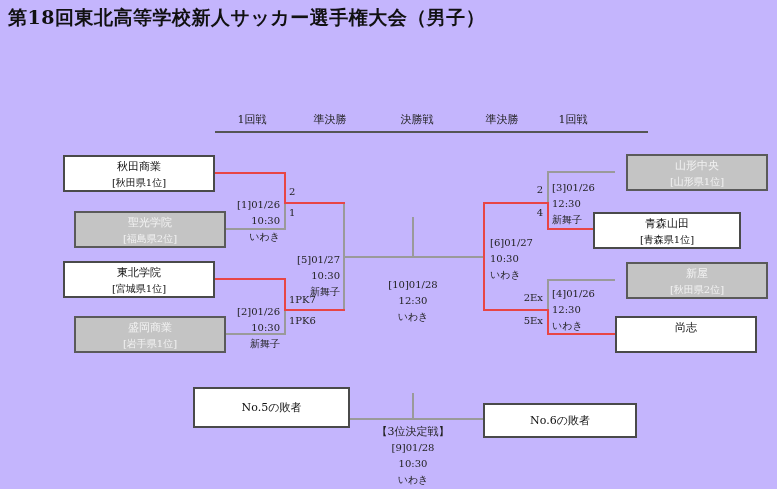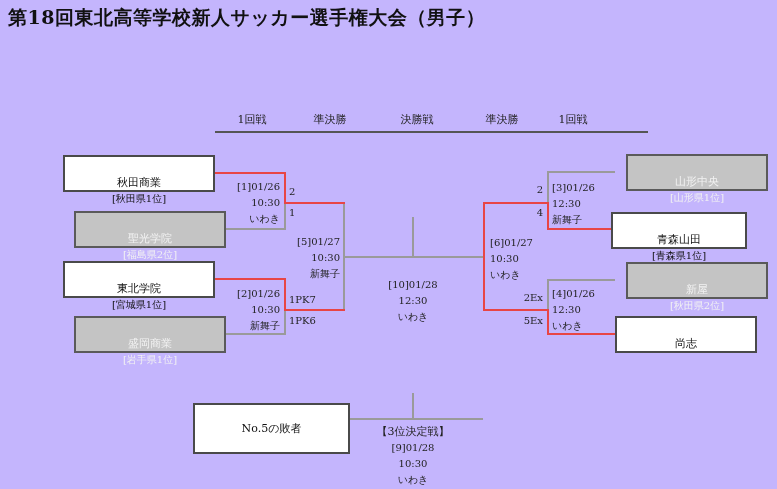--- a/index.html
+++ b/index.html
@@ -10,31 +10,31 @@
   .title{position:absolute;left:8px;top:5px;font-size:19px;font-weight:bold;letter-spacing:.5px;}
   .round-label{position:absolute;top:112px;width:70px;text-align:center;font-size:11px;color:#222;}
   .header-rule{position:absolute;left:215px;top:131px;width:433px;height:2px;background:#555;}
   
   .ln{position:absolute;background:var(--line,#9a9a9a);}
   .lnr{position:absolute;background:var(--winner,#e84545);z-index:2;}
   .h{height:2px;} .v{width:2px;}
   
   .tbox{
     position:absolute;box-sizing:border-box;background:#fff;border:2px solid #4a4a4a;
-    text-align:center;font-size:11px;line-height:16px;padding-top:18px;z-index:3;
+    text-align:center;font-size:11px;line-height:16px;padding-top:2px;z-index:3;
   }
   .tbox.eliminated{background:var(--elim,#c4c4c4);color:#f2f2f2;border-color:#5a5a5a;margin-left:11px;}
   .tbox .tseed{font-size:10px;}
   .pbox{
     position:absolute;box-sizing:border-box;background:#fff;border:2px solid #4a4a4a;
     display:flex;align-items:center;justify-content:center;font-size:11px;z-index:3;
   }
   
   .mtext{position:absolute;font-size:10px;line-height:16px;color:#222;z-index:4;}
-  .ra{text-align:right;} .ca{text-align:center;}
+  .ra{text-align:right;margin-top:18px;} .ca{text-align:center;}
   .score{position:absolute;font-size:10px;color:#222;z-index:4;}
   .sra{text-align:right;width:40px;}
   .m9-heading{font-weight:normal;font-size:11px;}
 </style>
 </head>
 <body>
 
 <div id="stage">
 
   <div class="title">第18回東北高等学校新人サッカー選手権大会（男子）</div>
@@ -60,21 +60,21 @@
   </div>
   <div class="tbox eliminated" style="left:63px;top:316px;width:152px;height:37px">
     <div class="tname">盛岡商業</div>
     <div class="tseed">[岩手県1位]</div>
   </div>
 
   <div class="tbox eliminated" style="left:615px;top:154px;width:142px;height:37px">
     <div class="tname">山形中央</div>
     <div class="tseed">[山形県1位]</div>
   </div>
-  <div class="tbox" style="left:611px;top:212px;width:136px;height:37px">
+  <div class="tbox" style="left:593px;top:212px;width:148px;height:37px">
     <div class="tname">青森山田</div>
     <div class="tseed">[青森県1位]</div>
   </div>
   <div class="tbox eliminated" style="left:615px;top:262px;width:142px;height:37px">
     <div class="tname">新屋</div>
     <div class="tseed">[秋田県2位]</div>
   </div>
   <div class="tbox" style="left:615px;top:316px;width:142px;height:37px">
     <div class="tname">尚志</div>
   </div>
@@ -153,22 +153,25 @@
   </div>
   <div class="score sra" style="left:503px;top:292px">2Ex</div>
   <div class="score sra" style="left:503px;top:315px">5Ex</div>
 
   <div class="mtext" style="left:490px;top:235px;width:80px">
     <div>[6]01/27</div>
     <div>10:30</div>
     <div>いわき</div>
   </div>
 
-  <div class="pbox" style="left:193px;top:403px;width:157px;height:51px">
+  <div class="pbox" style="left:193px;top:387px;width:157px;height:41px">
     <span>No.5の敗者</span>
+  </div>
+  <div class="pbox" style="left:483px;top:403px;width:154px;height:35px">
+    <span>No.6の敗者</span>
   </div>
   <div class="ln h" style="left:350px;top:418px;width:133px"></div>
   <div class="ln v" style="left:412px;top:393px;height:27px"></div>
 
   <div class="mtext ca" style="left:343px;top:424px;width:140px;line-height:16px">
     <div class="m9-heading">【3位決定戦】</div>
     <div>[9]01/28</div>
     <div>10:30</div>
     <div>いわき</div>
   </div>

